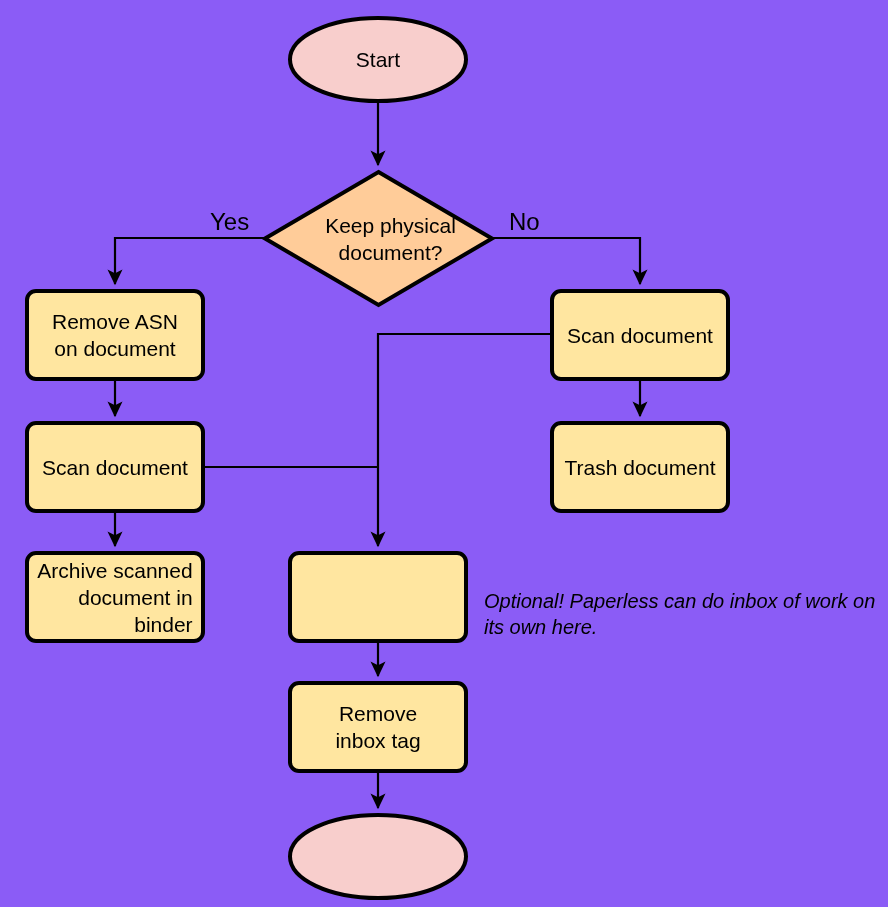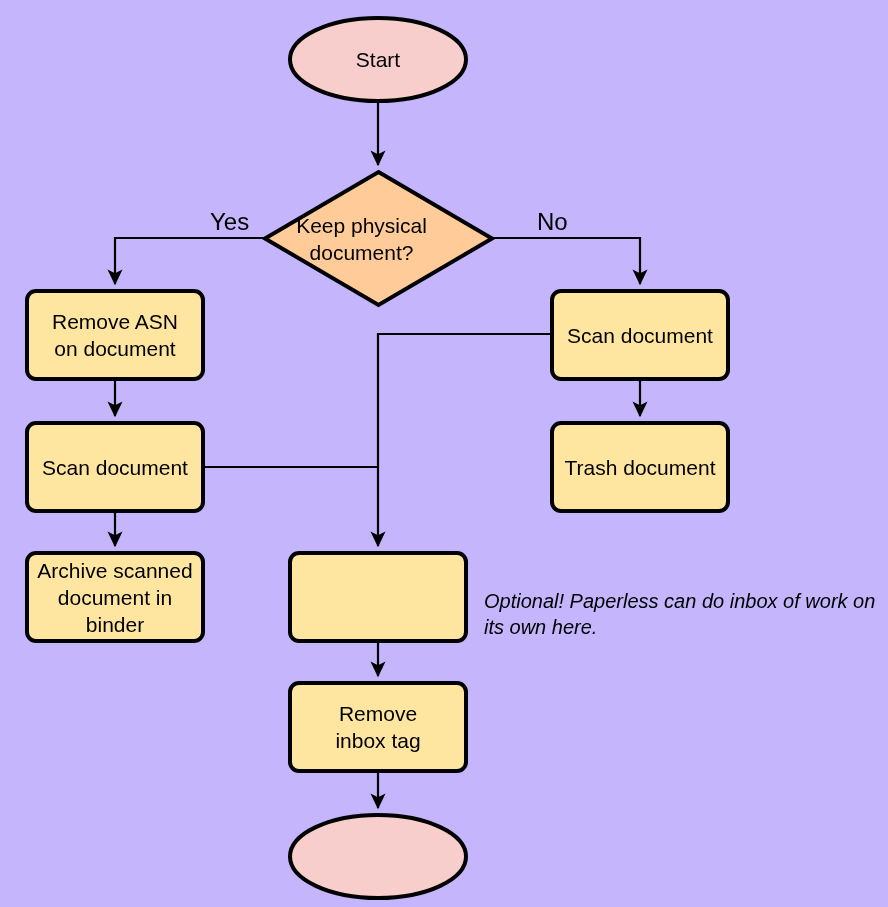--- a/index.html
+++ b/index.html
@@ -10,21 +10,21 @@
   body {
     font-family: "Liberation Sans", sans-serif;
     width: 888px;
     height: 907px;
     overflow: hidden;
   }
   #flow-root {
     position: relative;
     width: 888px;
     height: 907px;
-    background: #c4b5fd;
+    background: #8b5cf6;
   }
   #flow-svg {
     position: absolute;
     top: 0;
     left: 0;
     width: 888px;
     height: 907px;
     display: block;
   }
   .node-label {
@@ -111,40 +111,40 @@
 
     <rect x="290" y="553" width="176" height="88" rx="9" ry="9" fill="#ffe6a0" stroke="#000000" stroke-width="4"></rect>
 
     <rect x="290" y="683" width="176" height="88" rx="9" ry="9" fill="#ffe6a0" stroke="#000000" stroke-width="4"></rect>
 
     <ellipse cx="378" cy="856.5" rx="88" ry="41.5" fill="#f8cecc" stroke="#000000" stroke-width="4"></ellipse>
   </svg>
 
   <div class="node-label" style="left:289px; top:18px; width:178px; height:83px;">Start</div>
 
-  <div class="node-label" style="left:248px; top:172px; width:227px; height:133px;">Keep physical
+  <div class="node-label" style="left:277px; top:172px; width:227px; height:133px;">Keep physical
 document?</div>
 
   <div class="node-label" style="left:27px; top:291px; width:176px; height:88px;">Remove ASN
 on document</div>
 
   <div class="node-label" style="left:27px; top:423px; width:176px; height:88px;">Scan document</div>
 
-  <div class="node-label" style="left:27px; top:553px; width:176px; height:88px;">Archive scanned
+  <div class="node-label" style="left:27px; top:553px; width:176px; height:88px;text-align:right;">Archive scanned
 document in
 binder</div>
 
   <div class="node-label" style="left:552px; top:291px; width:176px; height:88px;">Scan document</div>
 
   <div class="node-label" style="left:552px; top:423px; width:176px; height:88px;">Trash document</div>
 
 
   <div class="node-label" style="left:290px; top:683px; width:176px; height:88px;">Remove
 inbox tag</div>
 
 
   <div class="edge-label" style="left:210px; top:211px;">Yes</div>
 
-  <div class="edge-label" style="left:509px; top:211px;margin-left:28px;">No</div>
+  <div class="edge-label" style="left:509px; top:211px;">No</div>
 
   <div class="annotation" style="left:484px; top:588px;">Optional! Paperless can do inbox of work on its own here.</div>
 
 </div>
 
 </body></html>

